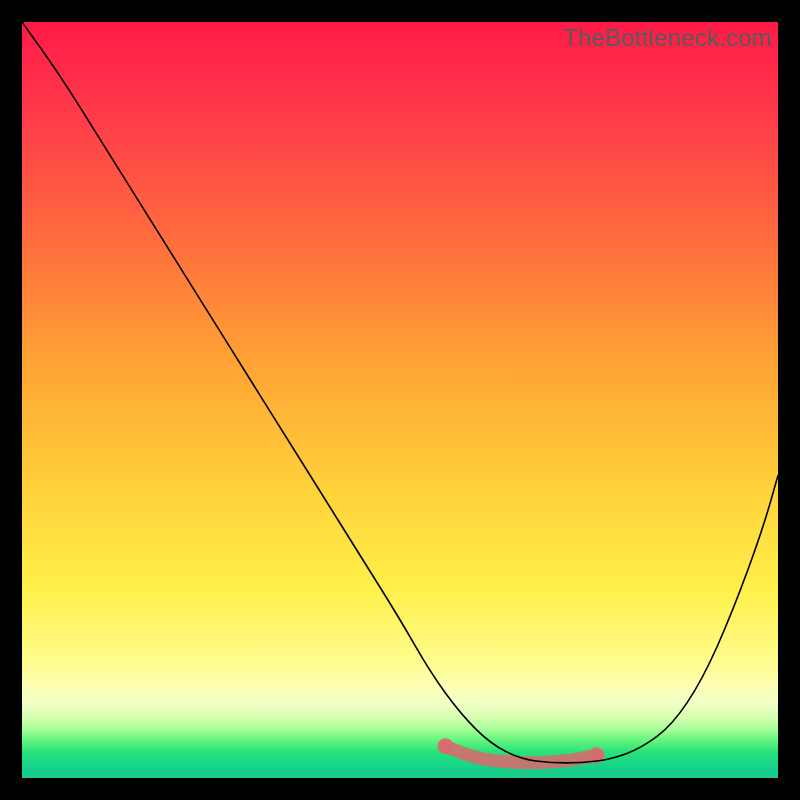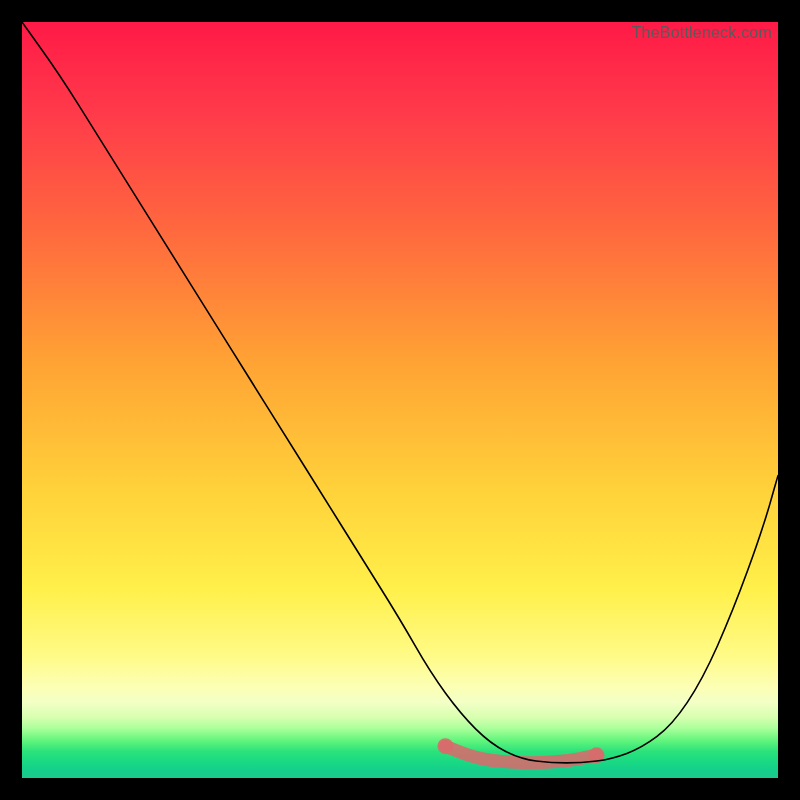--- a/index.html
+++ b/index.html
@@ -42,21 +42,21 @@
       #18d885 98%,
       #14cf8c 99%,
       #1cc98a 100%
     );
   }
   .watermark {
     position: absolute;
     top: 2px;
     right: 6px;
     color: #5a5a5a;
-    font-size: 16px;
+    font-size: 24px;
     font-weight: 500;
     letter-spacing: 0.2px;
     user-select: none;
     pointer-events: none;
   }
   svg.curve {
     position: absolute;
     inset: 0;
     width: 100%;
     height: 100%;

